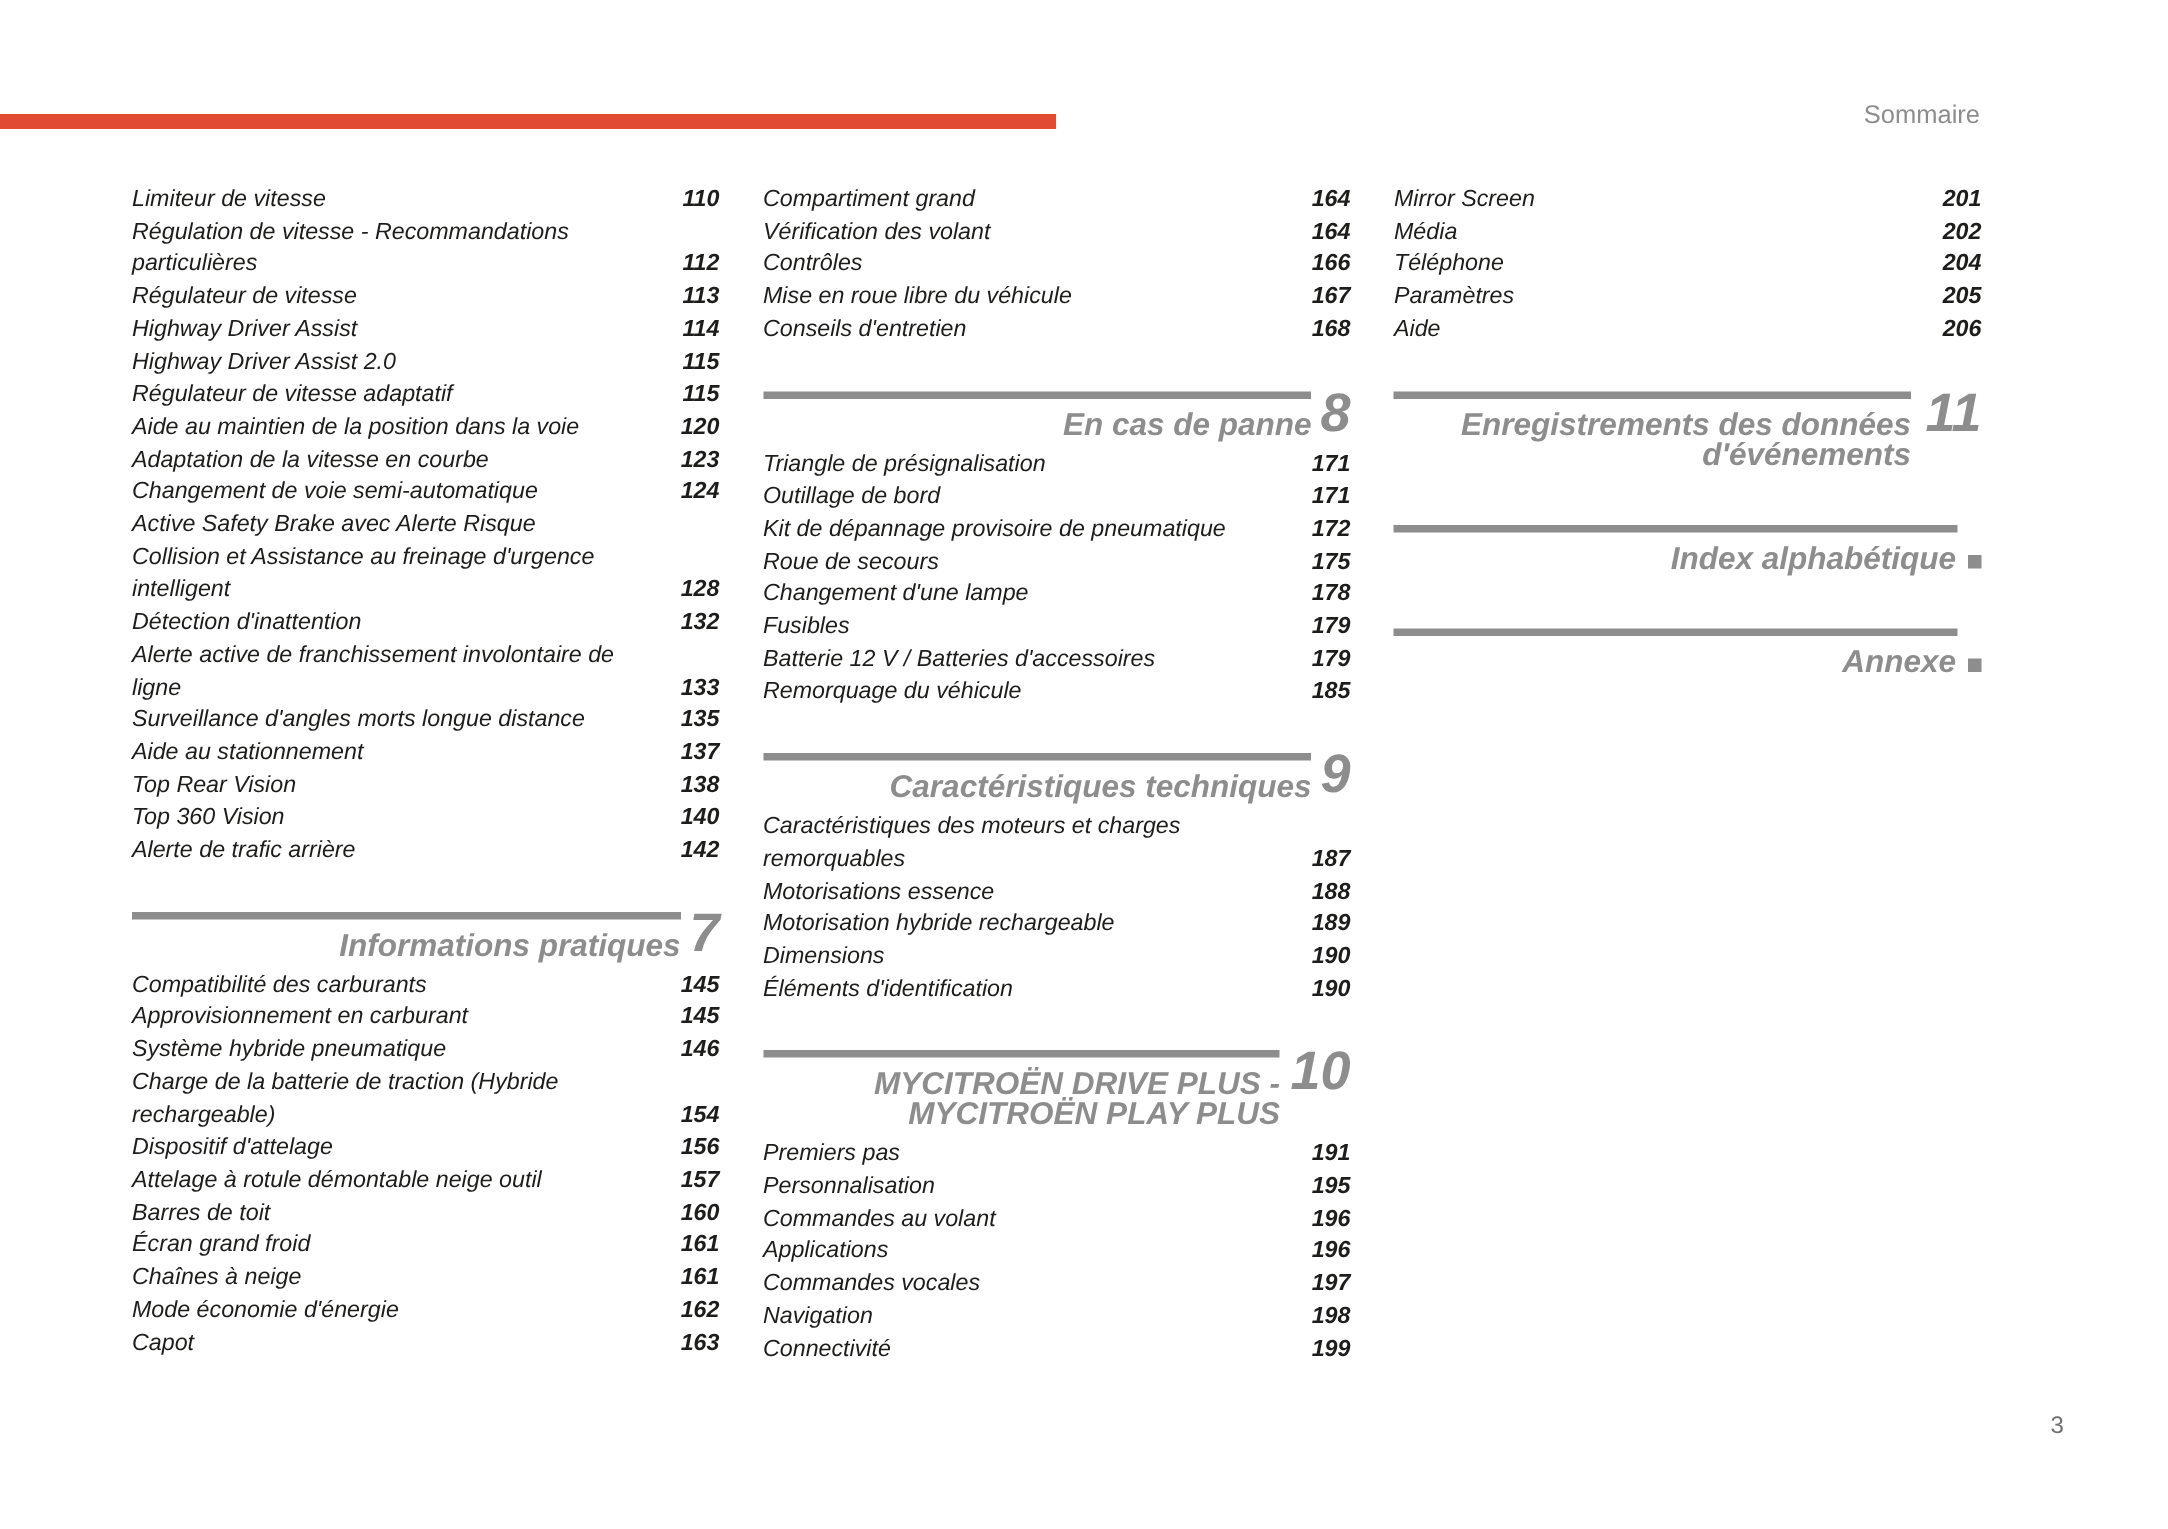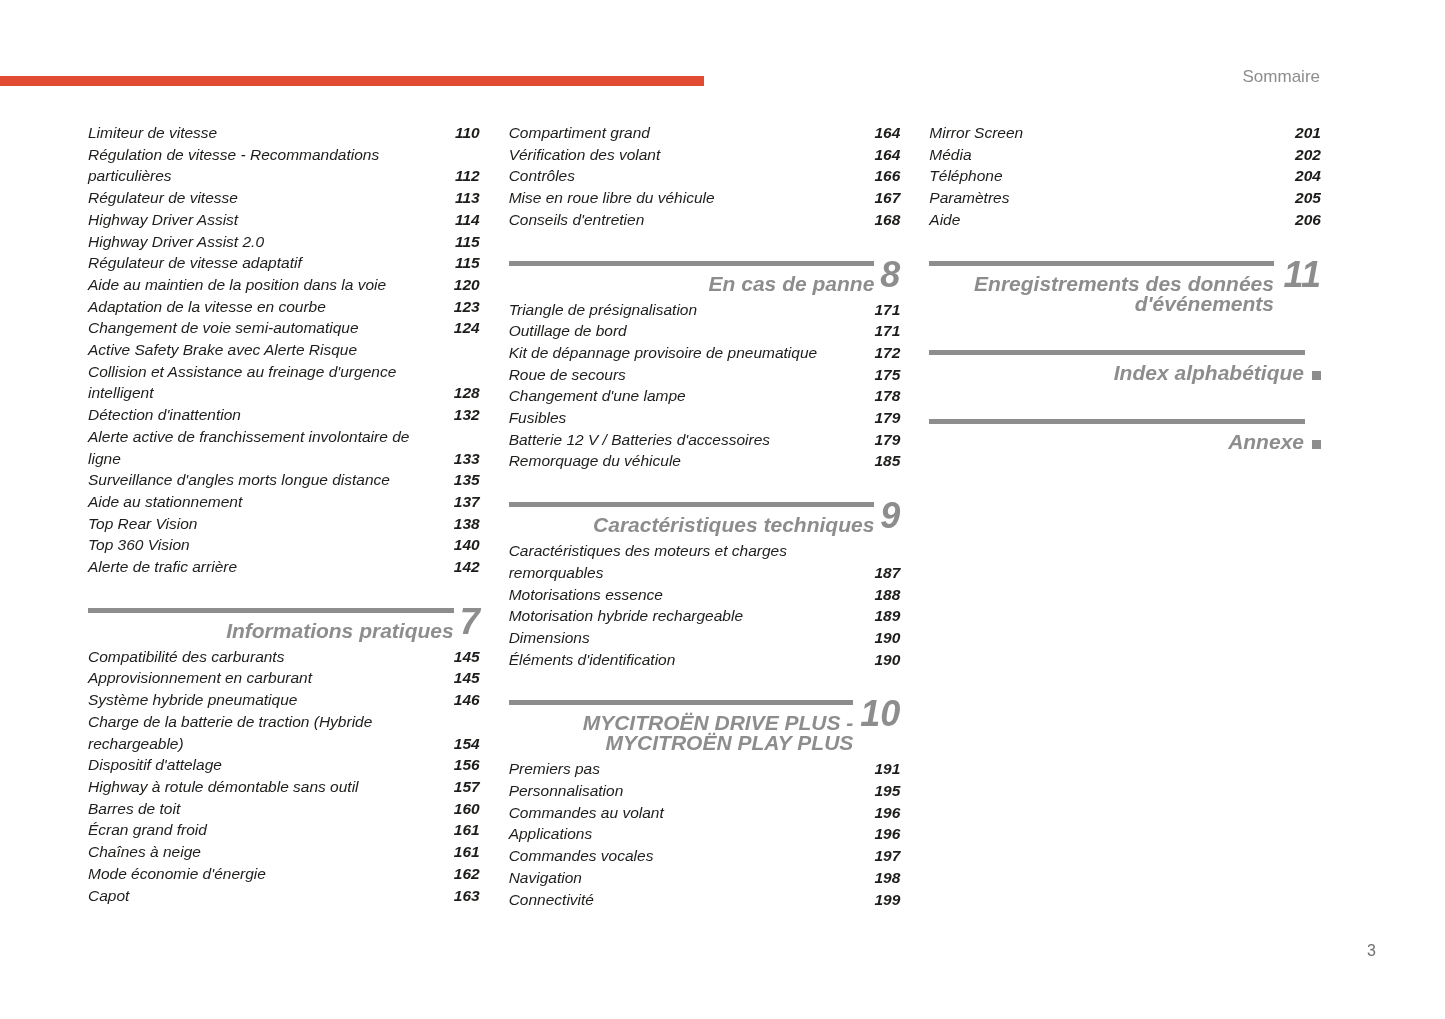--- a/index.html
+++ b/index.html
@@ -203,21 +203,21 @@
         </div>
         <div class="entry">
           <span class="entry-label">Charge de la batterie de traction (Hybride rechargeable)</span>
           <span class="entry-page">154</span>
         </div>
         <div class="entry">
           <span class="entry-label">Dispositif d'attelage</span>
           <span class="entry-page">156</span>
         </div>
         <div class="entry">
-          <span class="entry-label">Highway à rotule démontable sans outil</span>
+          <span class="entry-label">Attelage à rotule démontable neige outil</span>
           <span class="entry-page">157</span>
         </div>
         <div class="entry">
           <span class="entry-label">Barres de toit</span>
           <span class="entry-page">160</span>
         </div>
         <div class="entry">
           <span class="entry-label">Écran grand froid</span>
           <span class="entry-page">161</span>
         </div>

